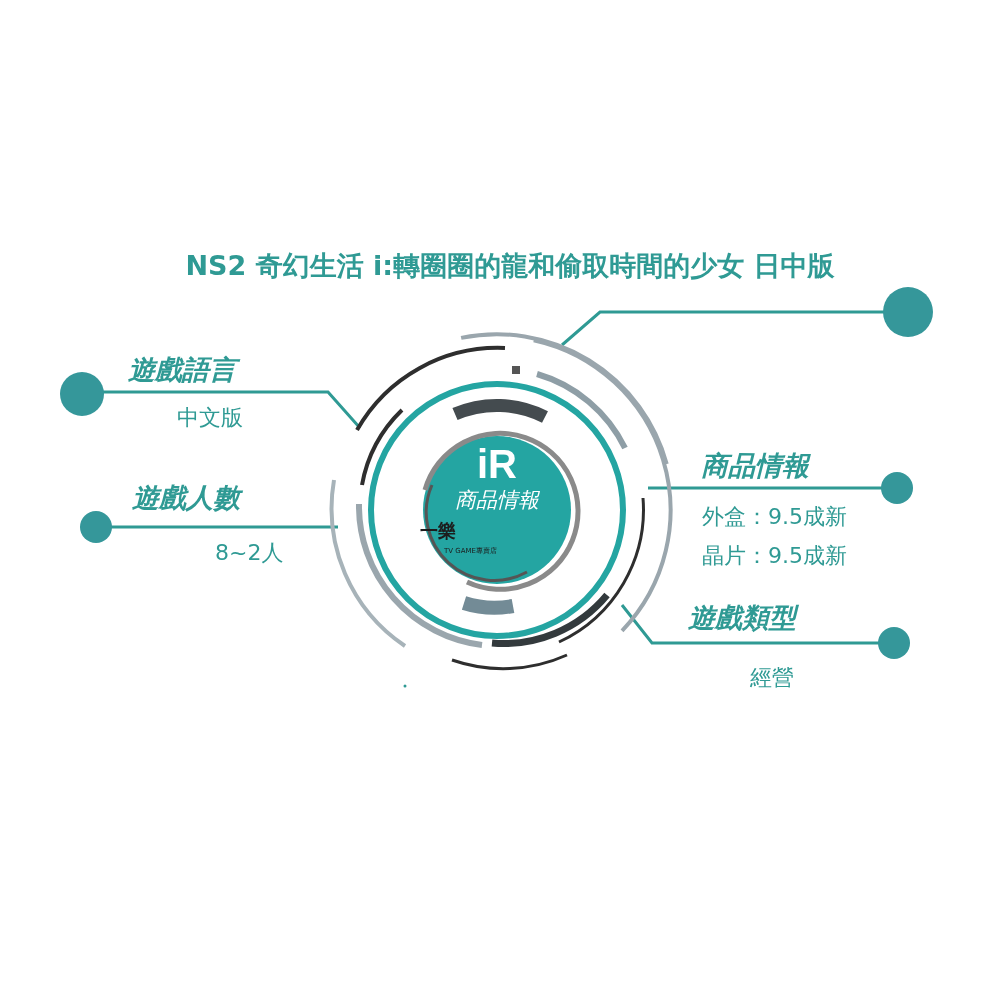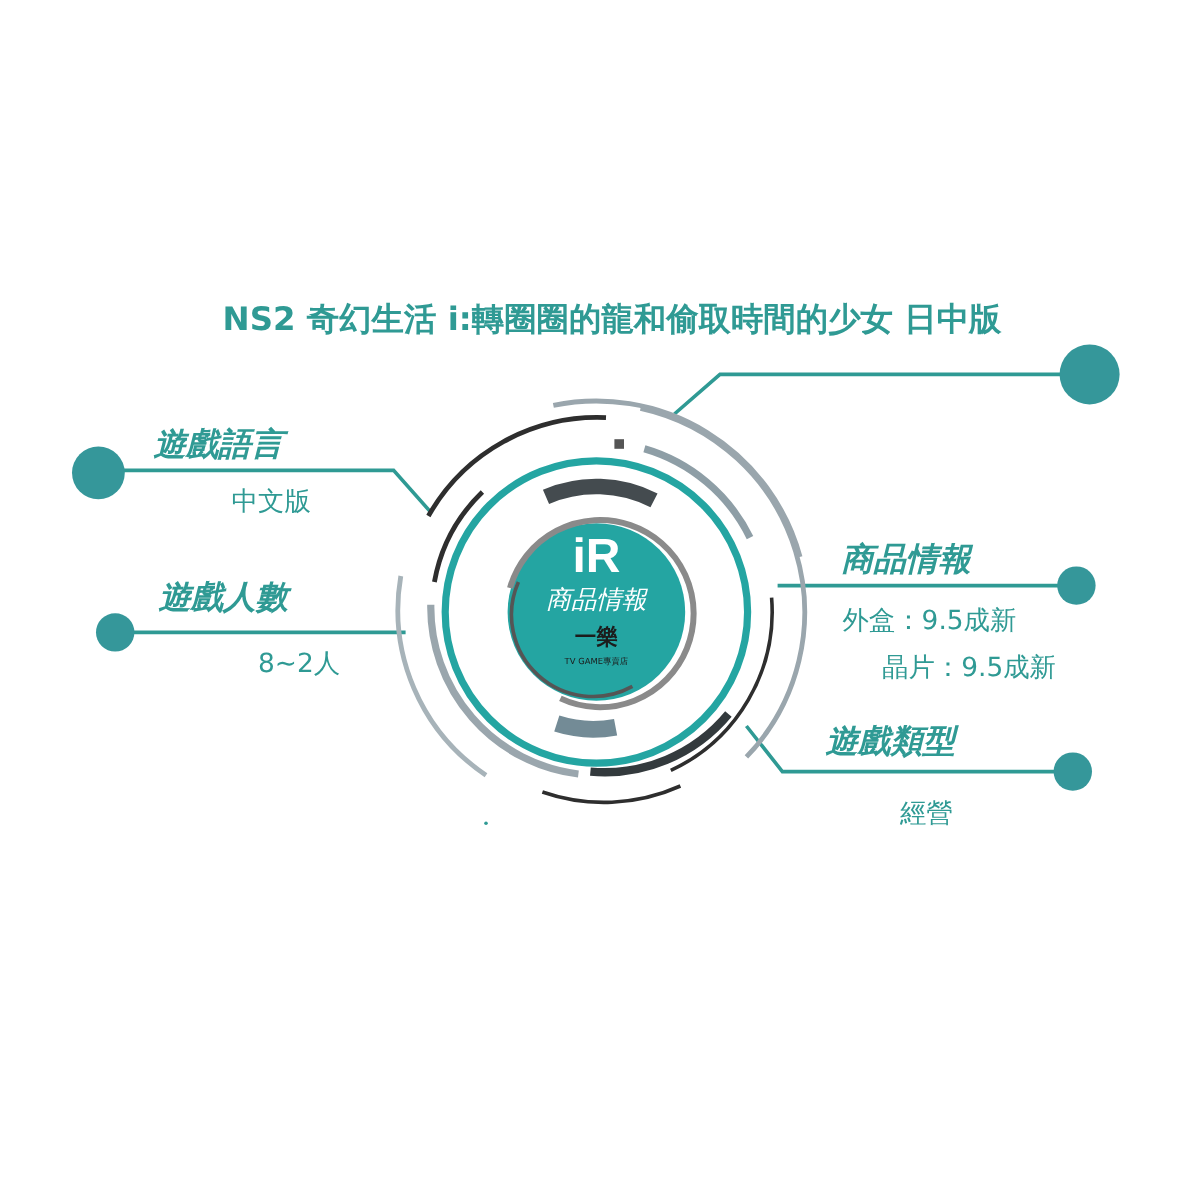--- a/index.html
+++ b/index.html
@@ -4,22 +4,22 @@
   <style>
     html,body{margin:0;padding:0;background:#ffffff;}
     body{width:1000px;height:1000px;position:relative;overflow:hidden;font-family:"DejaVu Sans",sans-serif;}
     .abs{position:absolute;}
     .title{left:140px;top:248px;width:740px;text-align:center;font-size:27px;font-weight:bold;color:#2f9a94;letter-spacing:0px;white-space:nowrap;}
     .heading{font-size:27px;font-weight:bold;color:#2f9a94;white-space:nowrap;font-style:italic;}
     .value{font-size:22px;color:#2f9a94;white-space:nowrap;}
     svg.rings{position:absolute;left:0;top:0;}
     .logo{left:440px;top:444px;width:114px;text-align:center;color:#ffffff;font-weight:bold;font-size:40px;line-height:40px;font-family:"Liberation Sans",sans-serif;}
     .disc-title{left:420px;top:486px;width:154px;text-align:center;color:#ffffff;font-size:21px;white-space:nowrap;font-style:italic;}
-    .disc-brand{left:420px;top:519px;width:154px;text-align:center;color:#1c1c1c;font-size:18px;font-weight:bold;white-space:nowrap;}
-    .disc-sub{left:420px;top:546px;width:154px;text-align:center;color:#1c1c1c;font-size:7px;white-space:nowrap;}
+    .disc-brand{left:420px;top:519px;width:154px;color:#1c1c1c;font-size:18px;font-weight:bold;white-space:nowrap;}
+    .disc-sub{left:444px;top:546px;width:154px;color:#1c1c1c;font-size:7px;white-space:nowrap;}
   </style>
 </head>
 <body>
 
 <svg class="rings" width="1000" height="1000" viewBox="0 0 1000 1000">
 
   <g stroke="#2f9a94" stroke-width="3" fill="none">
 
     <polyline points="562,345 600,312 910,312"></polyline>
 
@@ -75,23 +75,23 @@
 </svg>
 
 <div class="abs title">NS2 奇幻生活 i:轉圈圈的龍和偷取時間的少女 日中版</div>
 
 <div class="abs logo">iR</div>
 <div class="abs disc-title">商品情報</div>
 <div class="abs disc-brand">一樂</div>
 <div class="abs disc-sub">TV GAME專賣店</div>
 
 <div class="abs heading" style="left:128px;top:352px;">遊戲語言</div>
-<div class="abs value" style="left:193px;top:403px;">中文版</div>
+<div class="abs value" style="left:177px;top:403px;">中文版</div>
 
 <div class="abs heading" style="left:132px;top:480px;">遊戲人數</div>
 <div class="abs value" style="left:215px;top:538px;">8~2人</div>
 
 <div class="abs heading" style="left:701px;top:448px;">商品情報</div>
 <div class="abs value" style="left:702px;top:502px;">外盒：9.5成新</div>
-<div class="abs value" style="left:702px;top:541px;margin-left:33px;">晶片：9.5成新</div>
+<div class="abs value" style="left:702px;top:541px;">晶片：9.5成新</div>
 
 <div class="abs heading" style="left:688px;top:600px;">遊戲類型</div>
 <div class="abs value" style="left:750px;top:663px;">經營</div>
 
 </body></html>

